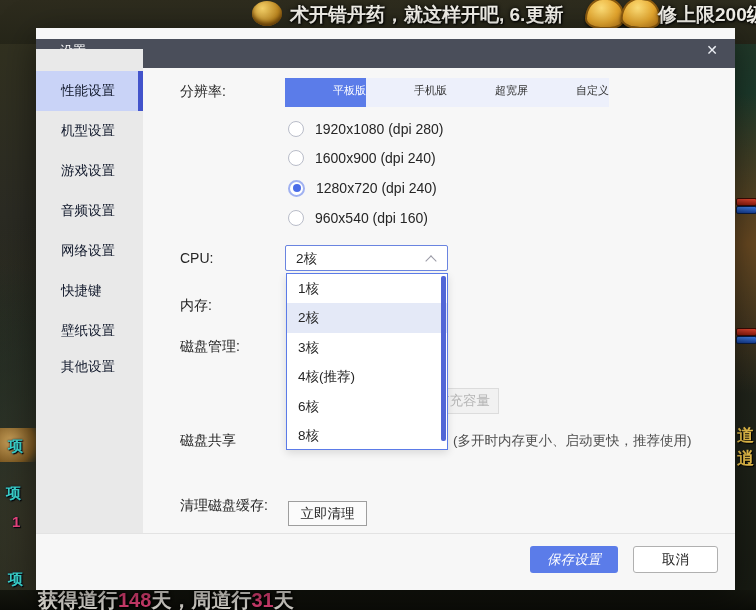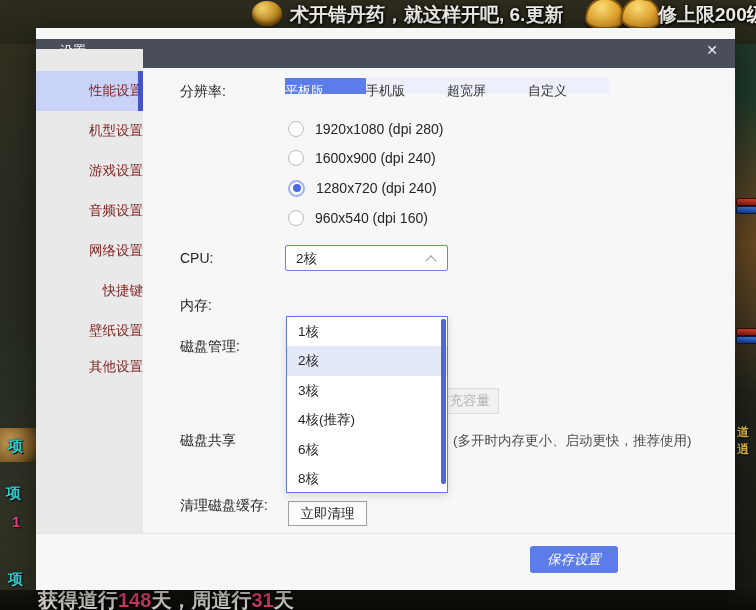--- a/index.html
+++ b/index.html
@@ -32,61 +32,61 @@
     border:2px solid #8a5a10;border-radius:46% 46% 40% 40% / 70% 70% 34% 34%;
     box-shadow:0 2px 3px rgba(0,0,0,.6);}
   .bg-bottomstrip{position:absolute;left:0;bottom:0;width:756px;height:20px;
     background:linear-gradient(180deg,#15170f,#0c0d08);}
   .bg-bottomtext{position:absolute;left:38px;bottom:-4px;white-space:nowrap;
     font-size:20px;font-weight:bold;color:#efece4;
     text-shadow:1px 1px 2px #000,0 0 4px #000;}
   .pink{color:#f0467e;}
   .cyan-frag{position:absolute;font-size:15px;font-weight:bold;color:#3bd6ce;
     text-shadow:0 0 2px #013,1px 1px 1px #000;}
-  .gold-frag{position:absolute;font-size:12px;font-weight:bold;color:#f4c94e;
+  .gold-frag{position:absolute;font-size:17px;font-weight:bold;color:#f4c94e;
     text-shadow:1px 1px 1px #000;}
   .leftpatch{position:absolute;left:0;top:428px;width:36px;height:34px;
     background:radial-gradient(circle at 30% 40%,#caa15a,#7e5a22 70%,rgba(0,0,0,0));}
   .hpbar{position:absolute;width:19px;height:6px;border-radius:2px;}
   .hp-red{background:linear-gradient(180deg,#e0452f,#8e1d10);border:1px solid #3a0c05;}
   .hp-blue{background:linear-gradient(180deg,#3f7de2,#173f96);border:1px solid #071c46;}
   
   .dialog{position:absolute;left:36px;top:28px;width:699px;height:562px;
     background:#f7f7f7;box-shadow:0 10px 34px rgba(0,0,0,.5);}
   .titlebar{position:absolute;left:0;top:11px;width:100%;height:29px;background:#4a4e5a;}
   .title-text{position:absolute;left:24px;top:3px;font-size:13px;color:#fff;}
   .close-btn{position:absolute;right:14px;top:2px;width:18px;height:18px;
     color:#eceff4;font-size:14px;line-height:18px;text-align:center;cursor:pointer;}
   .sidebar{position:absolute;left:0;top:21px;width:107px;height:484px;background:#e9e9e9;}
   .side-item{position:absolute;left:0;width:107px;height:40px;line-height:40px;
-    padding-left:25px;box-sizing:border-box;font-size:13.5px;color:#7f1d1d;cursor:pointer;text-align:right;}
+    padding-left:25px;box-sizing:border-box;font-size:13.5px;color:#0f172a;cursor:pointer;}
   .side-item.active{background:#c9d3f7;}
   .side-item.active::after{content:"";position:absolute;right:0;top:0;width:5px;height:40px;background:#4253cb;}
   .content-label{position:absolute;left:144px;font-size:14px;color:#262626;}
   
   .tabs{position:absolute;left:249px;top:50px;height:25px;display:flex;}
-  .tab{width:81px;height:16px;line-height:25px;text-align:left;font-size:13px;
+  .tab{width:81px;height:29px;line-height:25px;text-align:right;font-size:11px;
     color:#333;background:#edf0fb;cursor:pointer;}
   .tab.active{background:#5b7ce9;color:#fff;}
   
   .radio-row{position:absolute;left:252px;height:18px;display:flex;align-items:center;}
   .radio{width:14px;height:14px;border-radius:50%;background:#fff;border:1px solid #b9bdc9;
     box-sizing:content-box;flex:none;cursor:pointer;position:relative;}
   .radio-row.sel .radio{border:2px solid #a0b1f1;width:13px;height:13px;}
   .radio-row.sel .radio::after{content:"";position:absolute;left:2.5px;top:2.5px;width:8px;height:8px;
     border-radius:50%;background:#4a6ce8;}
   .radio-label{margin-left:11px;font-size:14px;color:#262626;white-space:nowrap;}
   
   .select-box{position:absolute;left:249px;top:217px;width:163px;height:26px;background:#fff;
     border:1px solid #6a84e0;border-radius:2px;box-sizing:border-box;cursor:pointer;z-index:31;}
   .select-value{position:absolute;left:10px;top:4px;font-size:13.5px;color:#262626;}
   .chevron-up{position:absolute;right:12px;top:11px;width:7px;height:7px;
     border:solid #9a9aa5;border-width:0 1.5px 1.5px 0;transform:rotate(-135deg);}
   .dropdown{position:absolute;left:250px;top:245px;width:162px;height:177px;background:#fff;
-    border:1px solid #5b7be8;box-sizing:border-box;z-index:30;box-shadow:0 3px 8px rgba(0,0,0,.12);margin-top:43px;}
+    border:1px solid #5b7be8;box-sizing:border-box;z-index:30;box-shadow:0 3px 8px rgba(0,0,0,.12);}
   .dd-item{height:29.4px;line-height:29.4px;padding-left:11px;font-size:13.5px;color:#262626;cursor:pointer;}
   .dd-item.hl{background:#e4e9f7;}
   .dd-scrollbar{position:absolute;right:1px;top:2px;width:5px;height:165px;background:#5166d6;border-radius:2px;}
   
   .btn-expand{position:absolute;left:391px;top:360px;width:72px;height:26px;background:#f1f1f1;
     border:1px solid #dcdcdc;box-sizing:border-box;text-align:center;line-height:24px;
     font-size:13.5px;color:#b5b5b5;z-index:5;overflow:hidden;white-space:nowrap;}
   .share-note{position:absolute;left:417px;top:404px;font-size:13.5px;color:#4f4f4f;white-space:nowrap;}
   .btn-clean{position:absolute;left:252px;top:473px;width:79px;height:25px;background:#fbfbfb;
     border:1px solid #9e9e9e;box-sizing:border-box;text-align:center;line-height:23px;
@@ -194,13 +194,14 @@
 
   <span class="content-label" style="top:404px">磁盘共享</span>
   <span class="share-note">(多开时内存更小、启动更快，推荐使用)</span>
 
   <span class="content-label" style="top:469px">清理磁盘缓存:</span>
   <div class="btn-clean">立即清理</div>
 
   <div class="divider"></div>
 
   <div class="btn-save">保存设置</div>
+  <div class="btn-cancel">取消</div>
 </div>
 
 </body></html>

